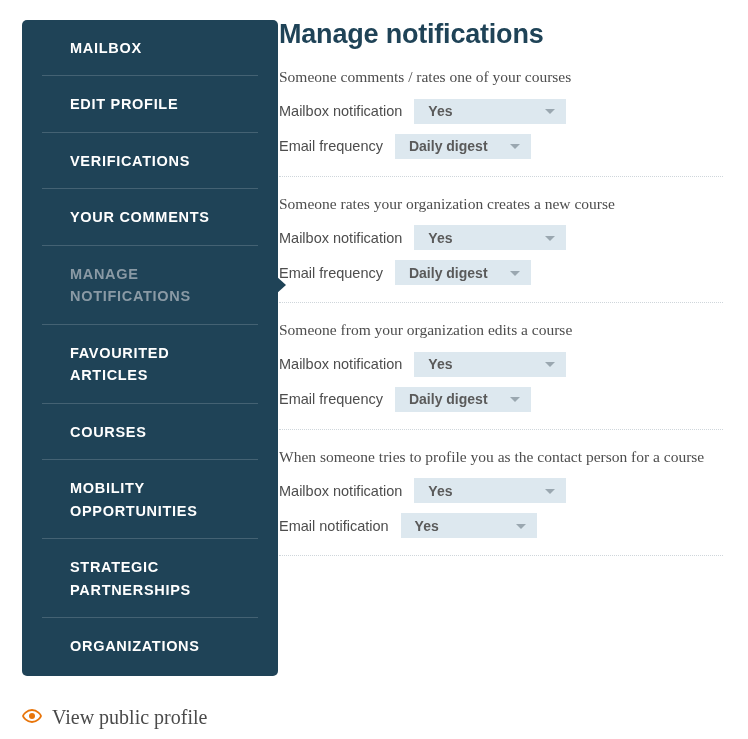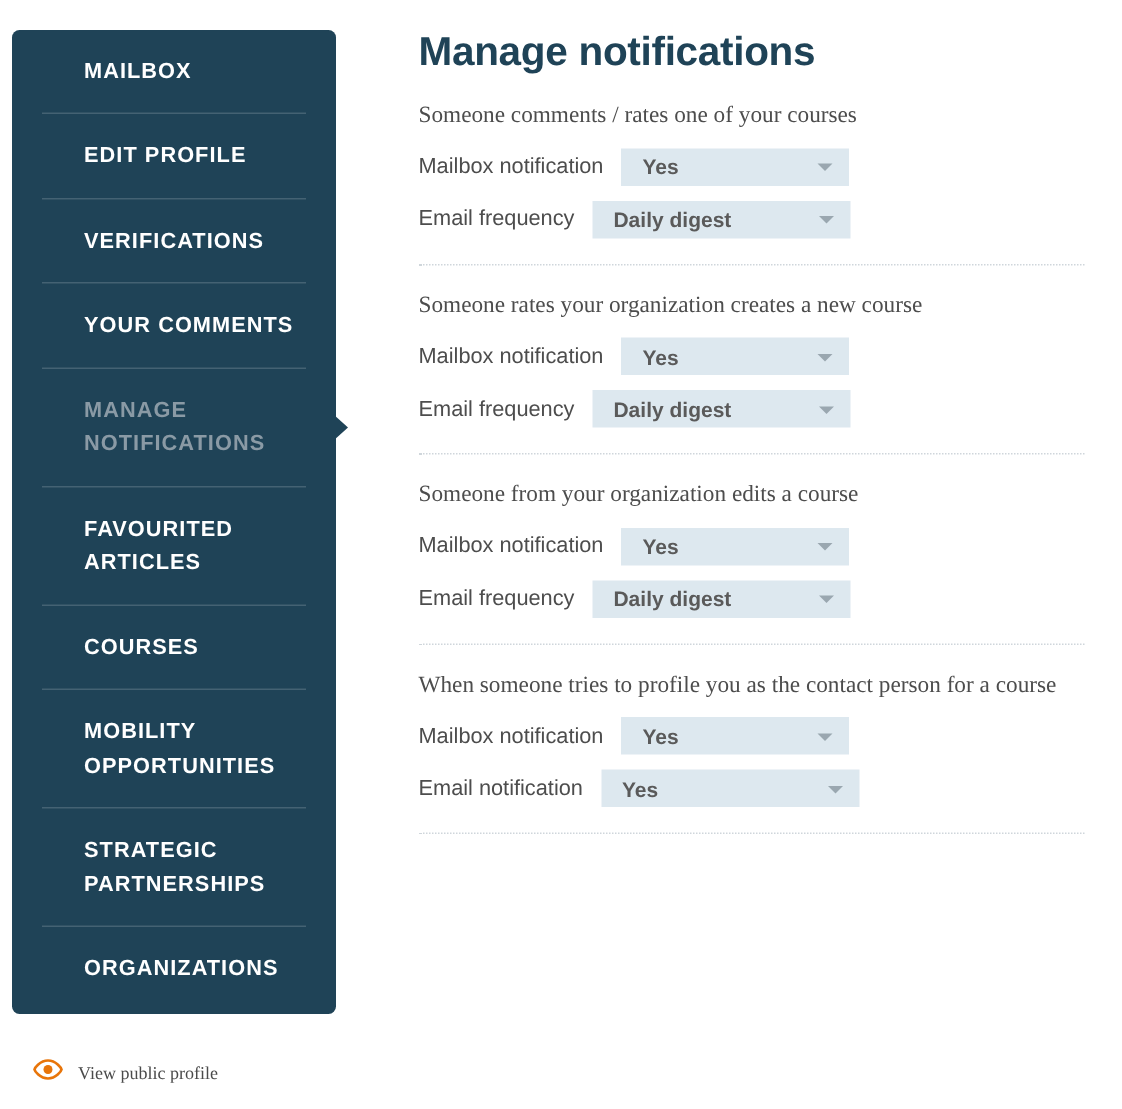--- a/index.html
+++ b/index.html
@@ -15,23 +15,23 @@
   .page {
     position: relative;
     width: 748px;
     height: 739px;
     background: #ffffff;
   }
 
   
   .sidebar {
     position: absolute;
-    left: 8px;
+    left: 22px;
     top: 20px;
-    width: 216px;
+    width: 256px;
     height: 656px;
     background: #1f4357;
     border-radius: 5px;
     padding: 0 20px;
   }
 
   .nav-item {
     position: relative;
     padding: 17px 8px 16px 28px;
     color: #ffffff;
@@ -70,21 +70,21 @@
     top: 706px;
     display: flex;
     align-items: center;
     gap: 10px;
     cursor: pointer;
   }
   .eye-icon { display: block; }
   .public-profile-label {
     color: #4a4a4a;
     font-family: "Liberation Serif", serif;
-    font-size: 12px;
+    font-size: 20px;
   }
 
   
   .main {
     position: absolute;
     left: 279px;
     top: 0;
     width: 444px;
   }
 
@@ -164,21 +164,21 @@
     top: 50%;
     margin-top: -2px;
     width: 0;
     height: 0;
     border-left: 5px solid transparent;
     border-right: 5px solid transparent;
     border-top: 5px solid #9aa7b0;
   }
 
   .dd-w-mailbox { width: 152px; }
-  .dd-w-freq    { width: 172px; }
+  .dd-w-freq    { width: 136px; }
 
   .divider {
     margin-top: 17px;
     border-top: 1px dotted #cfd6db;
     height: 0;
     width: 444px;
   }
 </style>
 </head>
 <body>

